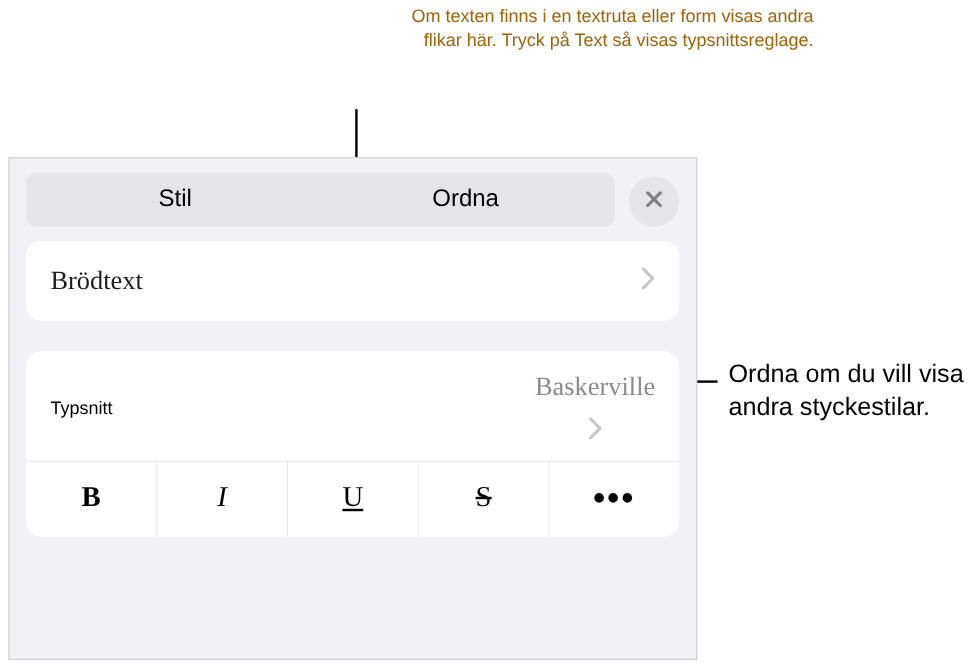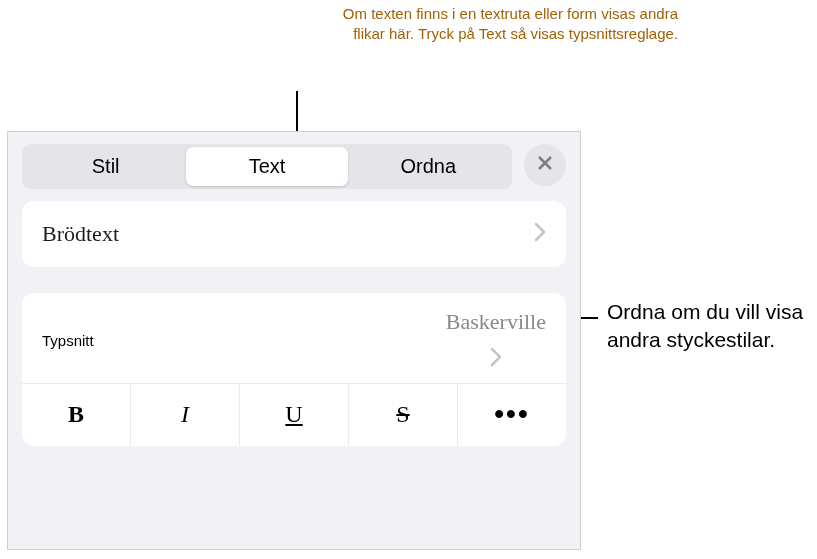--- a/index.html
+++ b/index.html
@@ -54,21 +54,21 @@
       left: 7px;
       top: 131px;
       width: 574px;
       height: 419px;
       background: #f2f2f6;
       border: 1px solid #d0d0d0;
       overflow: hidden;
     }
     .tab-bar {
       display: flex;
-      align-items: flex-start;
+      align-items: flex-end;
       padding: 12px 14px;
       gap: 12px;
     }
     .segmented {
       display: flex;
       background: #e4e4e9;
       border-radius: 9px;
       flex: 1;
       padding: 3px;
     }
@@ -207,21 +207,20 @@
 <div class="annotation-line-top"></div>
 
 <div class="annotation-right">Ordna om du vill visa andra styckestilar.</div>
 <div class="annotation-line-right"></div>
 
 <div class="panel">
 
   <div class="tab-bar">
     <div class="segmented">
       <div class="segment">Stil</div>
-      <div class="segment active">Text</div>
       <div class="segment">Ordna</div>
     </div>
     <div class="close-btn">
       <span>
         <svg viewBox="0 0 24 24" fill="none" stroke="#7d7d82" stroke-width="3.5" stroke-linecap="round">
           <line x1="5" y1="5" x2="19" y2="19"></line>
           <line x1="19" y1="5" x2="5" y2="19"></line>
         </svg>
       </span>
     </div>

